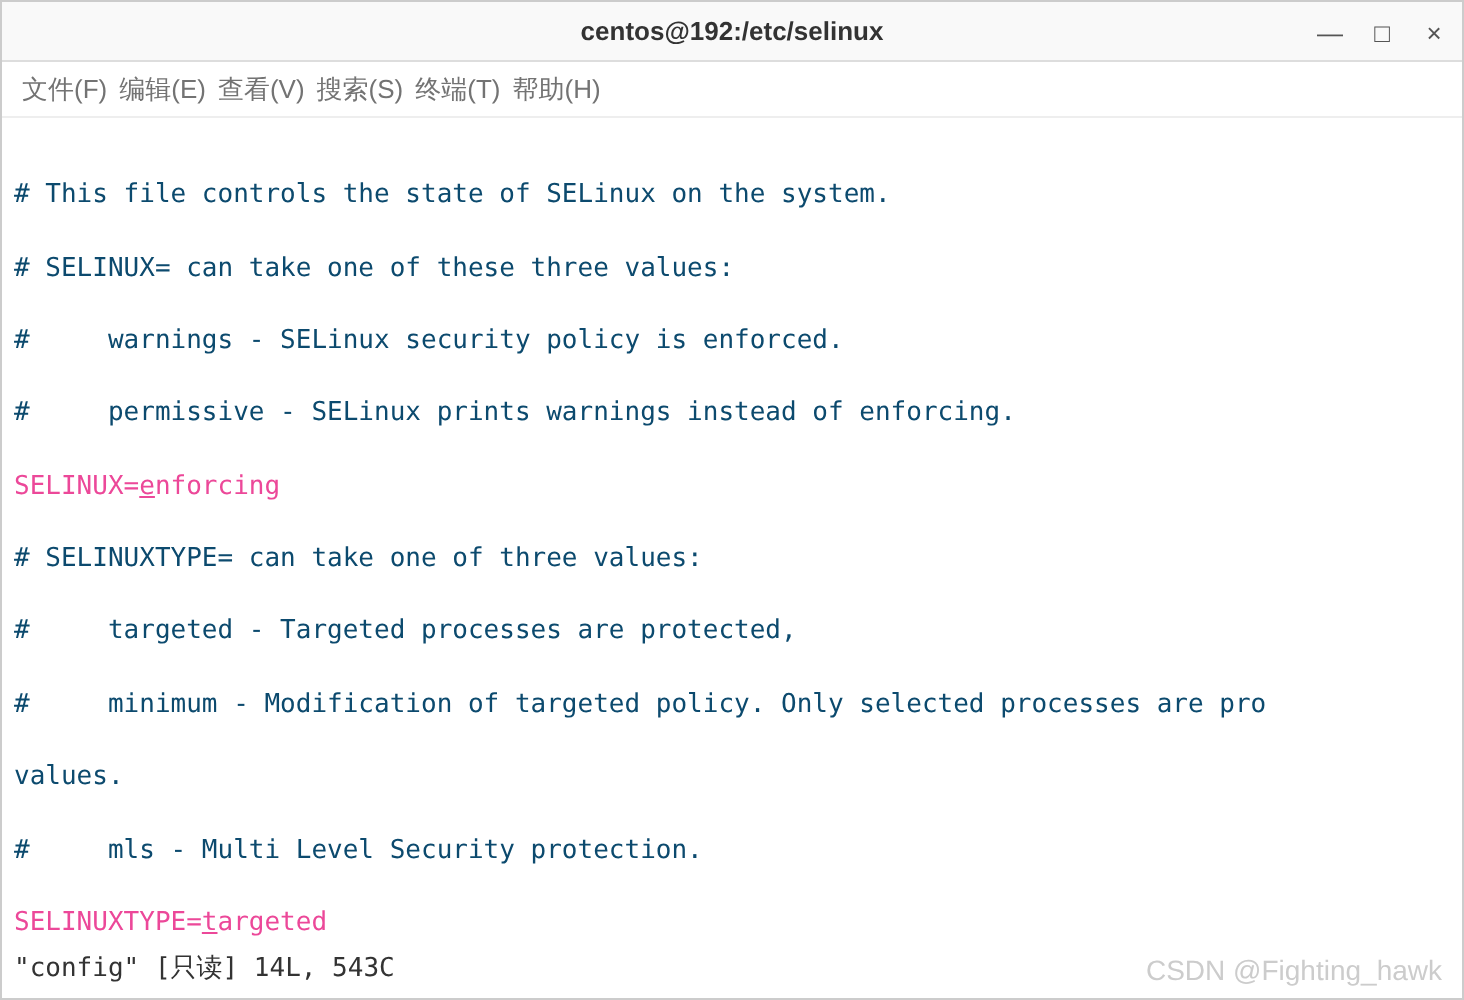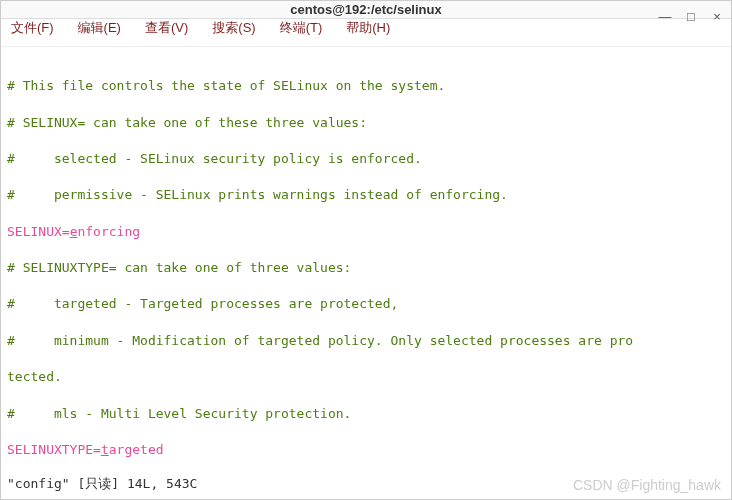--- a/index.html
+++ b/index.html
@@ -7,21 +7,21 @@
     font-family: sans-serif;
     font-size: 13px;
     background: #fff;
     width: 732px;
     height: 500px;
     border: 1px solid #ccc;
     overflow: hidden;
     position: relative;
   }
   .titlebar {
-    height: 18px;
+    height: 30px;
     display: flex;
     align-items: center;
     justify-content: center;
     position: relative;
     border-bottom: 1px solid #ddd;
     background: #f9f9f9;
   }
   .titlebar .title {
     font-weight: bold;
     color: #333;
@@ -43,36 +43,37 @@
     align-items: center;
     justify-content: center;
     color: #555;
     cursor: pointer;
     font-size: 13px;
     line-height: 1;
   }
   .menubar {
     height: 28px;
     display: flex;
-    gap: 24px;
+    align-items: center;
+    gap: 6px;
     padding: 0 10px;
     border-bottom: 1px solid #eee;
     font-size: 13px;
-    color: #7f1d1d;
+    color: #737373;
   }
   .menubar .item { cursor: pointer; }
   .terminal {
     font-family: "DejaVu Sans Mono", "Courier New", monospace;
     font-size: 13px;
     line-height: 1.4;
     padding: 12px 6px 6px 6px;
     white-space: pre;
     color: #333;
   }
-  .c-comment { color: #4d7c0f; }
+  .c-comment { color: #0c4a6e; }
   .c-key { color: #ec4899; }
   .c-under { text-decoration: underline; }
   .status-line {
     position: absolute;
     left: 6px;
     bottom: 6px;
     font-family: "DejaVu Sans Mono", "Courier New", monospace;
     font-size: 13px;
     color: #333;
   }
@@ -103,27 +104,27 @@
   <span class="item">编辑(E)</span>
   <span class="item">查看(V)</span>
   <span class="item">搜索(S)</span>
   <span class="item">终端(T)</span>
   <span class="item">帮助(H)</span>
 </div>
 
 <div class="terminal">
 <div><span class="c-comment"># This file controls the state of SELinux on the system.</span></div>
 <div><span class="c-comment"># SELINUX= can take one of these three values:</span></div>
-<div><span class="c-comment">#     selected - SELinux security policy is enforced.</span></div>
+<div><span class="c-comment">#     warnings - SELinux security policy is enforced.</span></div>
 <div><span class="c-comment">#     permissive - SELinux prints warnings instead of enforcing.</span></div>
 <div><span class="c-key">SELINUX=</span><span class="c-key c-under">e</span><span class="c-key">nforcing</span></div>
 <div><span class="c-comment"># SELINUXTYPE= can take one of three values:</span></div>
 <div><span class="c-comment">#     targeted - Targeted processes are protected,</span></div>
 <div><span class="c-comment">#     minimum - Modification of targeted policy. Only selected processes are pro</span></div>
-<div><span class="c-comment">tected.</span></div>
+<div><span class="c-comment">values.</span></div>
 <div><span class="c-comment">#     mls - Multi Level Security protection.</span></div>
 <div><span class="c-key">SELINUXTYPE=</span><span class="c-key c-under">t</span><span class="c-key">argeted</span></div>
 
 
 
 
 
 
 
 

